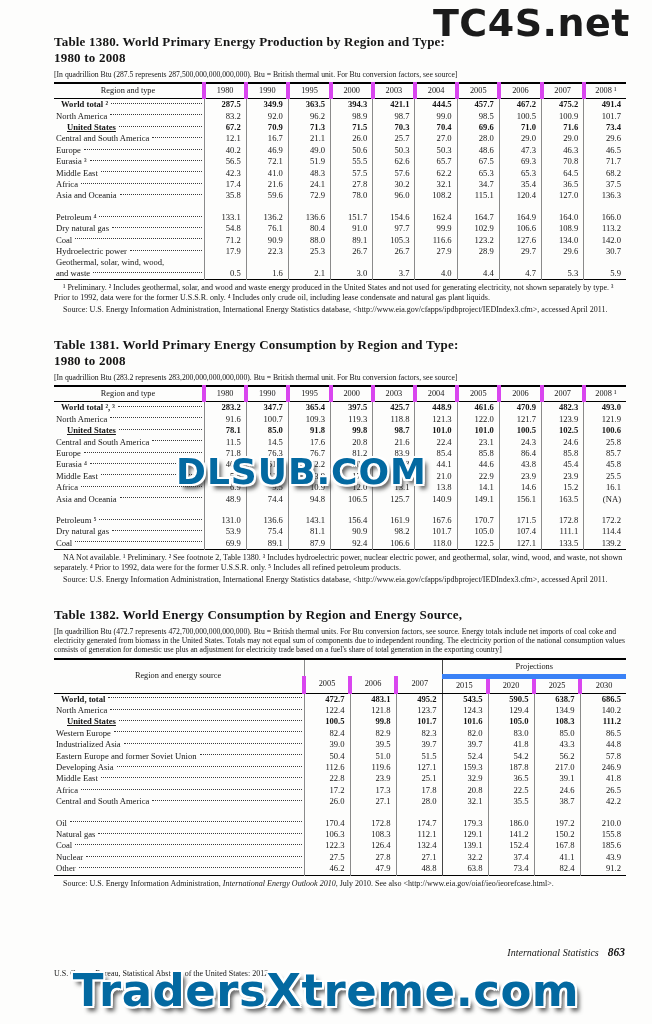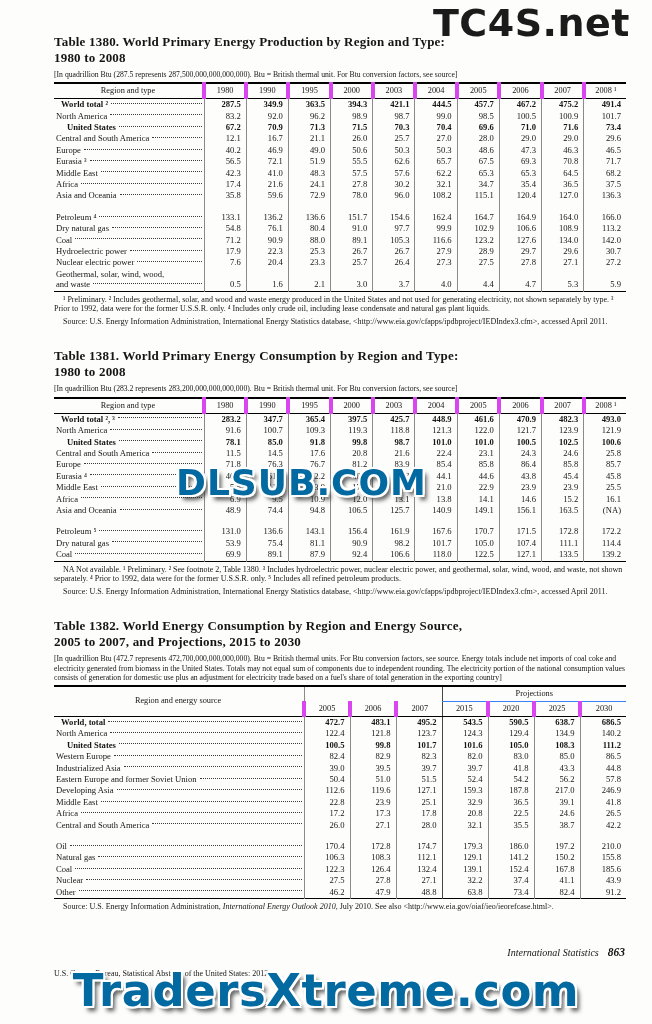--- a/index.html
+++ b/index.html
@@ -19,33 +19,33 @@
   .t10 col.c-yr{width:42.2px;}
   .t7 col.c-lbl{width:250px;}
   .t7 col.c-yr{width:46px;}
 
   .datatable th{font-weight:normal;font-size:8.3px;text-align:center;vertical-align:middle;padding:2px 0 3px;border:none;}
   .datatable thead tr:last-child th{border-bottom:1px solid #000;}
   .datatable th.yr{border-left:4px solid #d946ef;}
   .datatable th.lblh{border-left:none;}
   .datatable th.lblh2{border-bottom:1px solid #000;}
   .datatable th.sp{border-left:1px solid #8a8a8a;border-bottom:none;}
-  .datatable th.proj{border-left:1px solid #444;border-bottom:1px solid #3b82f6;}
+  .datatable th.proj{border-left:1px solid #444;border-bottom:5px solid #3b82f6;}
   .datatable th.divL,.datatable td.divL{border-left:1px solid #444 !important;}
 
   .datatable td{vertical-align:bottom;}
   .datatable td.val{font-size:8.6px;line-height:10.4px;text-align:right;padding:0 5px 1px 0;border-left:1px solid #8a8a8a;}
   .datatable td.lbl{font-size:8.6px;line-height:10.4px;padding:0 1px 1px 2px;}
   .datatable tr.bold td.val,.datatable tr.bold .txt{font-weight:bold;}
   .datatable tr.gap td{height:9px;}
   .lblrow{display:flex;align-items:center;}
   .lblrow .txt{white-space:nowrap;}
   .lblrow .lead{flex:1 1 auto;border-bottom:1.2px dotted #3a3a3a;margin:0 1px 2px 3px;min-width:3px;}
   .ind1{padding-left:5px;}
-  .ind2{padding-left:11px;}
+  .ind2{padding-left:11px;text-decoration:underline;}
 
   .fn{font-size:8px;line-height:9.6px;margin:3px 0 0 0;text-indent:9px;}
   .fn .ital{font-style:italic;}
 
   .foot-right{position:absolute;top:946px;right:27px;font-size:10px;font-style:italic;}
   .foot-right .pgnum{font-weight:bold;font-size:11.5px;margin-left:9px;}
   .foot-left{position:absolute;top:969px;left:54px;font-size:8px;}
 
   .wm{position:absolute;font-family:"DejaVu Sans","Liberation Sans",sans-serif;font-weight:bold;z-index:6;white-space:nowrap;pointer-events:none;}
   .wm-top{top:1px;right:22px;font-size:38px;color:#1b1b1b;letter-spacing:0.5px;}
@@ -345,38 +345,20 @@
             <td class="val">26.7</td>
             <td class="val">27.9</td>
             <td class="val">28.9</td>
             <td class="val">29.7</td>
             <td class="val">29.6</td>
             <td class="val">30.7</td>
           </tr>
           <tr>
             <td class="lbl">
               <div class="lblrow">
-                <span class="txt">Nuclear electric power</span>
-                <span class="lead"></span>
-              </div>
-            </td>
-            <td class="val">7.6</td>
-            <td class="val">20.4</td>
-            <td class="val">23.3</td>
-            <td class="val">25.7</td>
-            <td class="val">26.4</td>
-            <td class="val">27.3</td>
-            <td class="val">27.5</td>
-            <td class="val">27.8</td>
-            <td class="val">27.1</td>
-            <td class="val">27.2</td>
-          </tr>
-          <tr>
-            <td class="lbl">
-              <div class="lblrow">
                 <span class="txt">Geothermal, solar, wind, wood,</span>
               </div>
               <div class="lblrow">
                 <span class="txt">and waste</span>
                 <span class="lead"></span>
               </div>
             </td>
             <td class="val">0.5</td>
             <td class="val">1.6</td>
             <td class="val">2.1</td>
@@ -662,21 +644,20 @@
           </tr>
         </tbody>
     </table>
     <p class="fn">NA Not available. ¹ Preliminary. ² See footnote 2, Table 1380. ³ Includes hydroelectric power, nuclear electric power, and geothermal, solar, wind, wood, and waste, not shown separately. ⁴ Prior to 1992, data were for the former U.S.S.R. only. ⁵ Includes all refined petroleum products.</p>
     <p class="fn">Source: U.S. Energy Information Administration, International Energy Statistics database, &lt;http://www.eia.gov/cfapps/ipdbproject/IEDIndex3.cfm&gt;, accessed April 2011.</p>
   </section>
 
   <section class="sec">
     <div class="tbl-title">
       <div>Table 1382. World Energy Consumption by Region and Energy Source,</div>
-      <div>2005 to 2007, and Projections, 2015 to 2030</div>
     </div>
     <p class="headnote">[In quadrillion Btu (472.7 represents 472,700,000,000,000,000). Btu = British thermal units. For Btu conversion factors, see source. Energy totals include net imports of coal coke and electricity generated from biomass in the United States. Totals may not equal sum of components due to independent rounding. The electricity portion of the national consumption values consists of generation for domestic use plus an adjustment for electricity trade based on a fuel's share of total generation in the exporting country]</p>
     <table class="datatable t7">
       <colgroup>
         <col class="c-lbl">
           <col class="c-yr">
           <col class="c-yr">
           <col class="c-yr">
           <col class="c-yr">
           <col class="c-yr">

